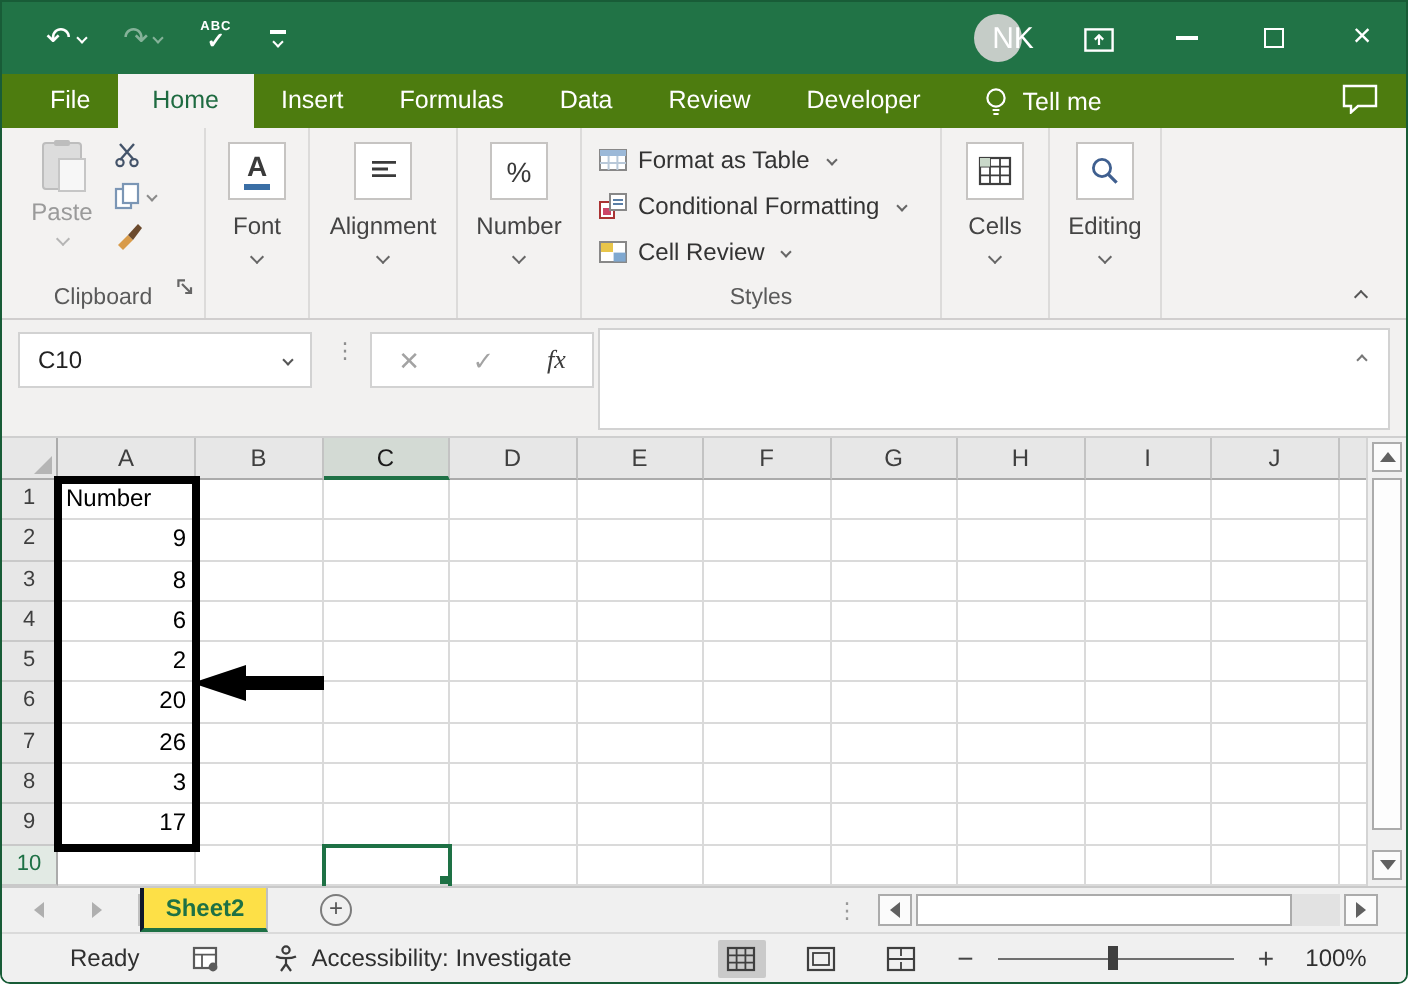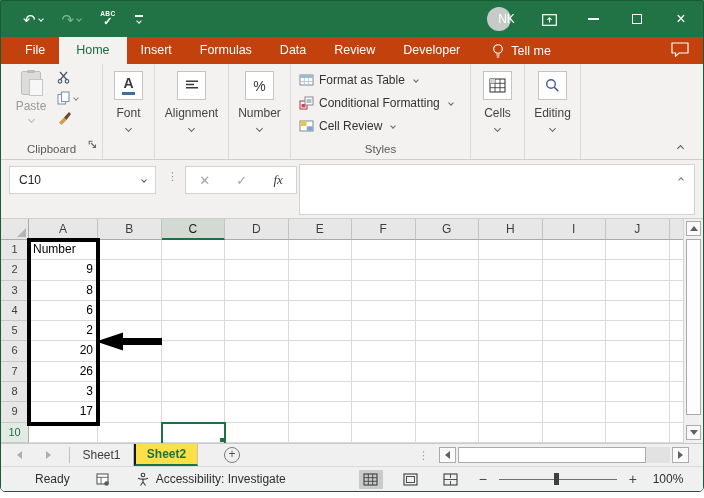--- a/index.html
+++ b/index.html
@@ -16,28 +16,28 @@
   .chev.up { transform:rotate(225deg); }
   .chev.tiny { width:4px; height:4px; }
   .abc { display:flex; flex-direction:column; align-items:center; line-height:1; }
   .abc .t { font-size:6.5px; font-weight:bold; letter-spacing:.5px; }
   .abc .c { font-size:11px; font-weight:bold; margin-top:-1px; }
   .qat-custom { display:flex; flex-direction:column; align-items:center; gap:2px; }
   .qat-custom .bar { width:8px; height:1.6px; background:#fff; }
   .win-title { position:absolute; left:186px; top:0; width:130px; height:36px; line-height:36px; text-align:center; font-size:12.5px; }
   .tb-right { position:absolute; right:0; top:0; height:36px; display:flex; align-items:center; }
   .user-name { font-size:12px; letter-spacing:.3px; margin-right:12px; }
-  .avatar { width:24px; height:24px; border-radius:50%; background:#c5ccc7; color:#fff; font-size:12px; display:flex; align-items:center; justify-content:center; margin-right:16px;padding-left:15px; }
+  .avatar { width:24px; height:24px; border-radius:50%; background:#c5ccc7; color:#fff; font-size:15px; display:flex; align-items:center; justify-content:center; margin-right:16px;padding-left:15px; }
   .tb-btn { width:44px; height:36px; display:flex; align-items:center; justify-content:center; }
   .max-box { width:10px; height:10px; border:1px solid #fff; }
   .min-bar { width:11px; height:1.5px; background:#fff; }
   .close-x { font-size:16px; line-height:1; }
 
   
-  .tabrow { height:27px; background:#c2410c; display:flex; align-items:stretch; padding-left:10px; position:relative; }
+  .tabrow { height:27px; background:#4d7c0f; display:flex; align-items:stretch; padding-left:10px; position:relative; }
   .rtab { color:#fff; font-size:12.5px; line-height:27px; padding:0 14px; cursor:default; }
   .rtab.active { background:#f3f2f1; color:#1e6b41; padding:0 17px; }
   .tellme { display:flex; align-items:center; gap:7px; color:#fff; font-size:12.5px; margin-left:18px; }
   .comment-btn { position:absolute; right:14px; top:5px; }
 
   
   .ribbon { height:96px; background:#f3f2f1; display:flex; position:relative; border-bottom:1px solid #d0cece; }
   .rgroup { position:relative; border-right:1px solid #dcdbda; height:100%; }
   .glabel { position:absolute; bottom:4px; left:0; right:0; text-align:center; font-size:11.5px; color:#5a5a5a; }
   .launcher { position:absolute; right:5px; bottom:6px; }
@@ -511,21 +511,20 @@
         </div>
     </div>
   </div>
 
   <div class="sheetbar">
     <div class="snav">
       <span class="tri-left"></span>
       <span class="tri-right"></span>
     </div>
     <div class="sdivider"></div>
-    <div class="stab">Sheet1</div>
     <div class="stab active">Sheet2</div>
     <div class="addsheet">+</div>
     <div class="sb-spacer"></div>
     <div class="sb-dots">⋮</div>
     <div class="hscroll">
       <div class="hs-btn">
           <span class="tri-left"></span>
         </div>
       <div class="hs-thumb"></div>
       <div class="hs-track"></div>

